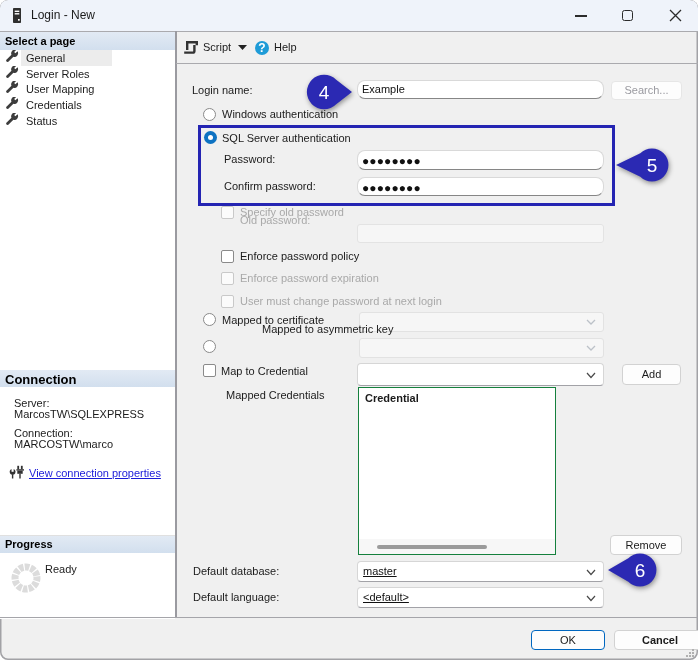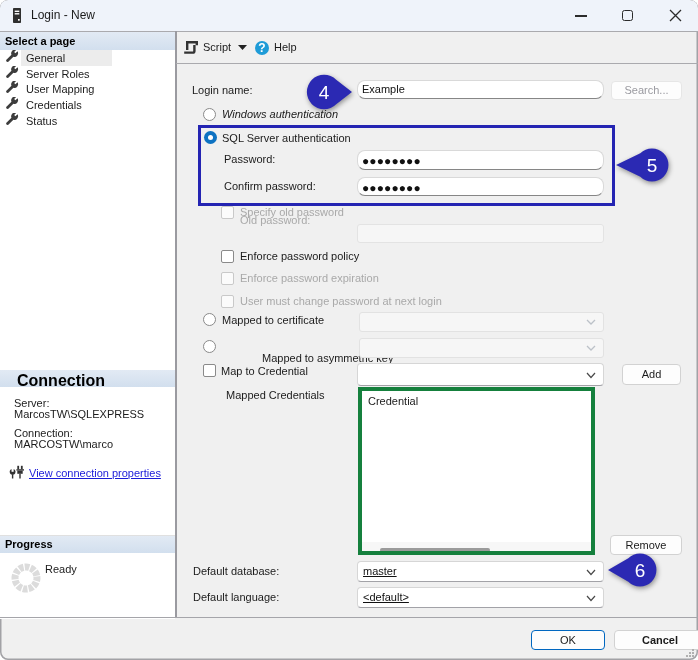--- a/index.html
+++ b/index.html
@@ -62,21 +62,21 @@
         <svg style="position:absolute;left:5px;top:65.1px" width="14" height="13" viewBox="0 0 13 12">
           <path d="M11.6 1.1 L9.7 3 L8.5 1.8 L10.4 -0.1 A3.4 3.4 0 0 0 6 4.4 L1.3 9.1 A1.3 1.3 0 0 0 3.1 10.9 L7.8 6.2 A3.4 3.4 0 0 0 11.6 1.1 Z" fill="#3d3d3d"></path>
         </svg>
         <div class="lbl" style="left:26px;top:67.1px;">Credentials</div>
         <svg style="position:absolute;left:5px;top:80.8px" width="14" height="13" viewBox="0 0 13 12">
           <path d="M11.6 1.1 L9.7 3 L8.5 1.8 L10.4 -0.1 A3.4 3.4 0 0 0 6 4.4 L1.3 9.1 A1.3 1.3 0 0 0 3.1 10.9 L7.8 6.2 A3.4 3.4 0 0 0 11.6 1.1 Z" fill="#3d3d3d"></path>
         </svg>
         <div class="lbl" style="left:26px;top:82.8px;">Status</div>
       </div>
     <div class="ab band" style="left:0;top:338px;width:175px;height:16.5px;">
-      <span style="font-size:16px;font-weight:bold;color:#000;position:absolute;left:5px;top:2px;margin-left:12px;">Connection</span>
+      <span style="font-size:13px;font-weight:bold;color:#000;position:absolute;left:5px;top:2px;">Connection</span>
     </div>
     <div class="lbl" style="left:14px;top:364.5px;">Server:</div>
     <div class="lbl" style="left:14px;top:376px;">MarcosTW\SQLEXPRESS</div>
     <div class="lbl" style="left:14px;top:394.5px;">Connection:</div>
     <div class="lbl" style="left:14px;top:405.5px;">MARCOSTW\marco</div>
     <svg class="ab" style="left:9px;top:433px;" width="15" height="14" viewBox="0 0 15 14">
       <circle cx="3.6" cy="6.8" r="2.9" fill="#333"></circle>
       <rect x="2.55" y="3.4" width="2.1" height="3.4" fill="#fff"></rect>
       <rect x="2.9" y="9.2" width="1.4" height="4.3" fill="#333"></rect>
       <rect x="8.3" y="0.8" width="1.8" height="3.4" fill="#333"></rect>
@@ -110,21 +110,21 @@
   </svg>
   <div class="ab" style="left:255px;top:41px;width:14px;height:14px;border-radius:50%;background:#1e9bd7;"></div>
   <div class="ab" style="left:255px;top:41px;width:14px;height:14px;text-align:center;font-size:12px;font-weight:bold;color:#fff;line-height:14px;">?</div>
   <div class="lbl" style="left:274px;top:41px;">Help</div>
 
   <div class="lbl" style="left:192px;top:84px;">Login name:</div>
   <div class="input" style="left:357px;top:80px;width:247px;height:19px;">Example</div>
   <div class="btn" style="left:611px;top:81px;width:71px;height:19px;line-height:17px;color:#9a9aa0;border-color:#e6e6e6;">Search...</div>
 
   <div class="radio" style="left:203px;top:108px;"></div>
-  <div class="lbl" style="left:222px;top:108px;font-style:italic;">Windows authentication</div>
+  <div class="lbl" style="left:222px;top:108px;">Windows authentication</div>
 
   <div class="ab" style="left:198px;top:125px;width:417px;height:81px;border:3.5px solid #2424b2;"></div>
 
   <div class="ab" style="left:203.5px;top:130.5px;width:13px;height:13px;border-radius:50%;background:#0d72c2;"></div>
   <div class="ab" style="left:207.5px;top:134.5px;width:5px;height:5px;border-radius:50%;background:#fff;"></div>
   <div class="lbl" style="left:222px;top:132px;">SQL Server authentication</div>
 
   <div class="lbl" style="left:224px;top:153px;">Password:</div>
   <div class="input" style="left:357px;top:150px;width:247px;height:20px;font-size:12px;letter-spacing:0.1px;padding-top:3px;">●●●●●●●●</div>
   <div class="lbl" style="left:224px;top:180px;">Confirm password:</div>
@@ -142,38 +142,38 @@
   <div class="glbl" style="left:240px;top:295px;">User must change password at next login</div>
 
   <div class="radio" style="left:203px;top:313px;"></div>
   <div class="lbl" style="left:222px;top:314px;">Mapped to certificate</div>
   <div class="dcombo" style="left:359px;top:312px;width:245px;height:20px;">
     <svg class="chev" width="10" height="6" viewBox="0 0 10 6">
         <path d="M1 1 L5 5 L9 1" stroke="#bcc1c8" stroke-width="1.3" fill="none"></path>
       </svg>
   </div>
   <div class="radio" style="left:203px;top:340px;"></div>
-  <div class="lbl" style="left:222px;top:352px;padding-left:40px;">Mapped to asymmetric key</div>
+  <div class="lbl" style="left:222px;top:323px;padding-left:40px;">Mapped to asymmetric key</div>
   <div class="dcombo" style="left:359px;top:338px;width:245px;height:20px;">
     <svg class="chev" width="10" height="6" viewBox="0 0 10 6">
         <path d="M1 1 L5 5 L9 1" stroke="#bcc1c8" stroke-width="1.3" fill="none"></path>
       </svg>
   </div>
   <div class="cb" style="left:203px;top:364px;"></div>
   <div class="lbl" style="left:221px;top:365px;">Map to Credential</div>
   <div class="combo" style="left:357px;top:363px;width:247px;height:23px;">
     <svg class="chev" width="10" height="7" viewBox="0 0 10 7">
         <path d="M1 1 L5 5.5 L9 1" stroke="#4a4a4a" stroke-width="1.2" fill="none"></path>
       </svg>
   </div>
   <div class="btn" style="left:622px;top:364px;width:59px;height:21px;line-height:19px;">Add</div>
 
   <div class="lbl" style="left:226px;top:389px;">Mapped Credentials</div>
 
-  <div class="ab" style="left:358px;top:387px;width:237px;height:168px;background:#fff;border:4px solid #15803d;overflow:hidden;">
+  <div class="ab" style="left:358px;top:387px;width:198px;height:168px;background:#fff;border:1px solid #15803d;overflow:hidden;font-weight:bold;">
     <div class="lbl" style="left:6px;top:4px;">Credential</div>
     <div class="ab" style="left:238px;top:0;width:1px;height:18px;background:#d0d0d0;"></div>
     <div class="lbl" style="left:243px;top:4px;">P</div>
     <div class="ab" style="left:0;top:151px;width:247px;height:16px;background:#f7f7f7;"></div>
     <div class="ab" style="left:18px;top:157px;width:110px;height:4px;background:#9b9b9b;border-radius:2px;"></div>
   </div>
   <div class="btn" style="left:610px;top:535px;width:72px;height:20px;line-height:18px;">Remove</div>
 
   <div class="lbl" style="left:193px;top:565px;">Default database:</div>
   <div class="combo" style="left:357px;top:561px;width:247px;height:21px;">master

